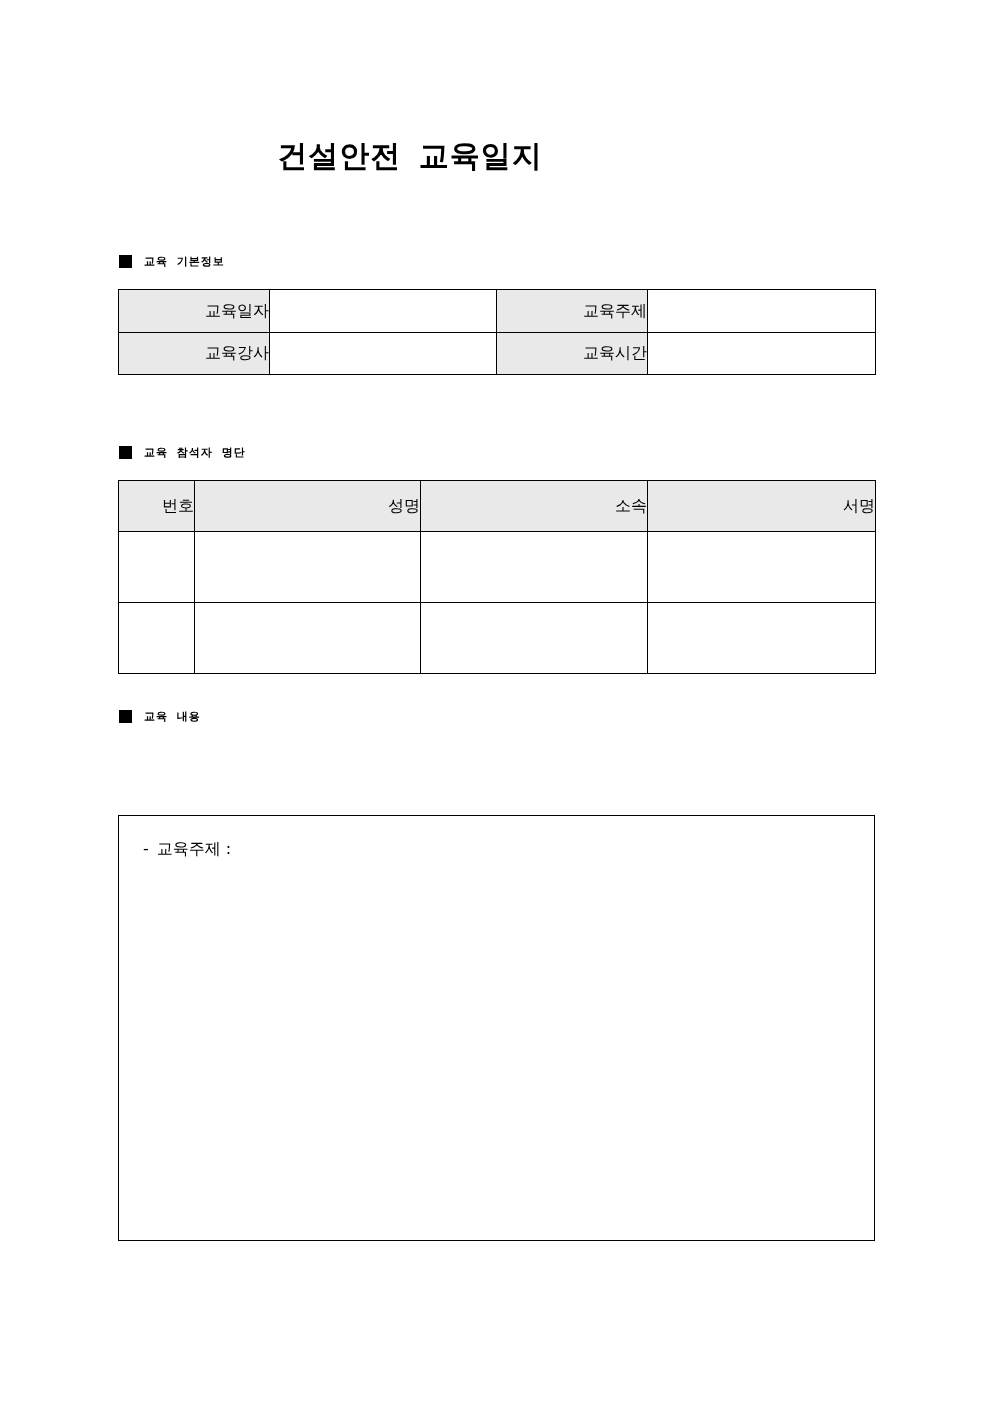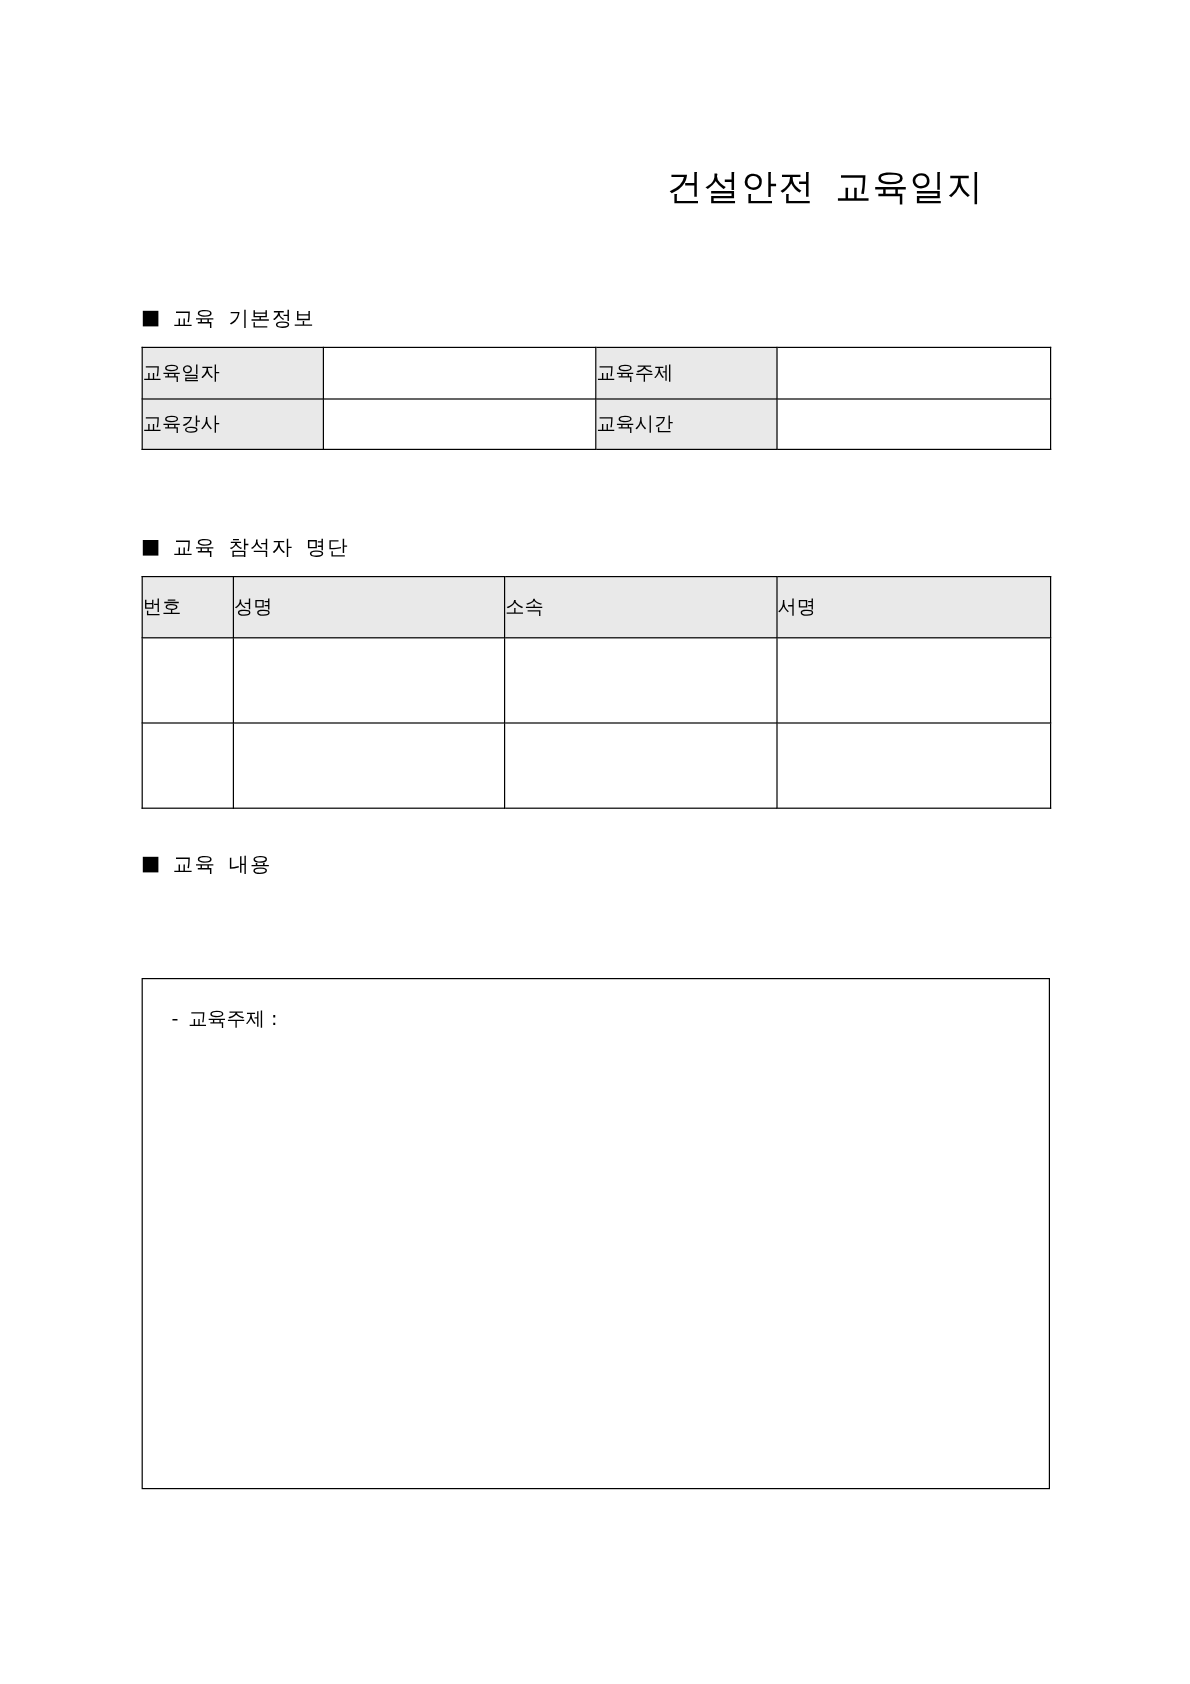--- a/index.html
+++ b/index.html
@@ -1,21 +1,21 @@
 <!DOCTYPE html>
 <html><head>
 <meta charset="utf-8">
 <style>
   html, body { margin:0; padding:0; background:#ffffff; }
   body { width:992px; height:1403px; position:relative; font-family:"DejaVu Sans","Liberation Sans",sans-serif; color:#000; overflow:hidden; }
-  .title { position:absolute; left:0; width:820px; top:136px; text-align:right; font-size:30px; font-weight:normal; letter-spacing:1px; word-spacing:6px; }
-  .section-head { position:absolute; left:119px; font-size:17px; font-weight:normal; letter-spacing:1px; word-spacing:4px; display:flex; align-items:center; }
+  .title { position:absolute; left:0; width:820px; top:136px; text-align:center; font-size:30px; font-weight:bold; letter-spacing:1px; word-spacing:6px; }
+  .section-head { position:absolute; left:119px; font-size:11px; font-weight:bold; letter-spacing:1px; word-spacing:4px; display:flex; align-items:center; }
   .section-head .sq { display:inline-block; width:13px; height:13px; background:#000; margin-right:12px; }
   table { position:absolute; border-collapse:collapse; table-layout:fixed; }
-  td { border:1px solid #000; padding:0; text-align:left; font-size:16px; vertical-align:middle; }
+  td { border:1px solid #000; padding:0; text-align:right; font-size:16px; vertical-align:middle; }
   td.lbl { background:#e9e9e9; }
   .content-box { position:absolute; left:118px; top:771px; width:755px; height:424px; border:1px solid #000;margin-top:44px; }
   .content-box ul { list-style:none; margin:0; padding:20px 0 0 24px; }
   .content-box li { font-size:16px; line-height:26.5px; }
   .content-box li .dash { margin-right:8px; }
 </style>
 </head>
 <body>
 
 <div class="title">건설안전 교육일지</div>

